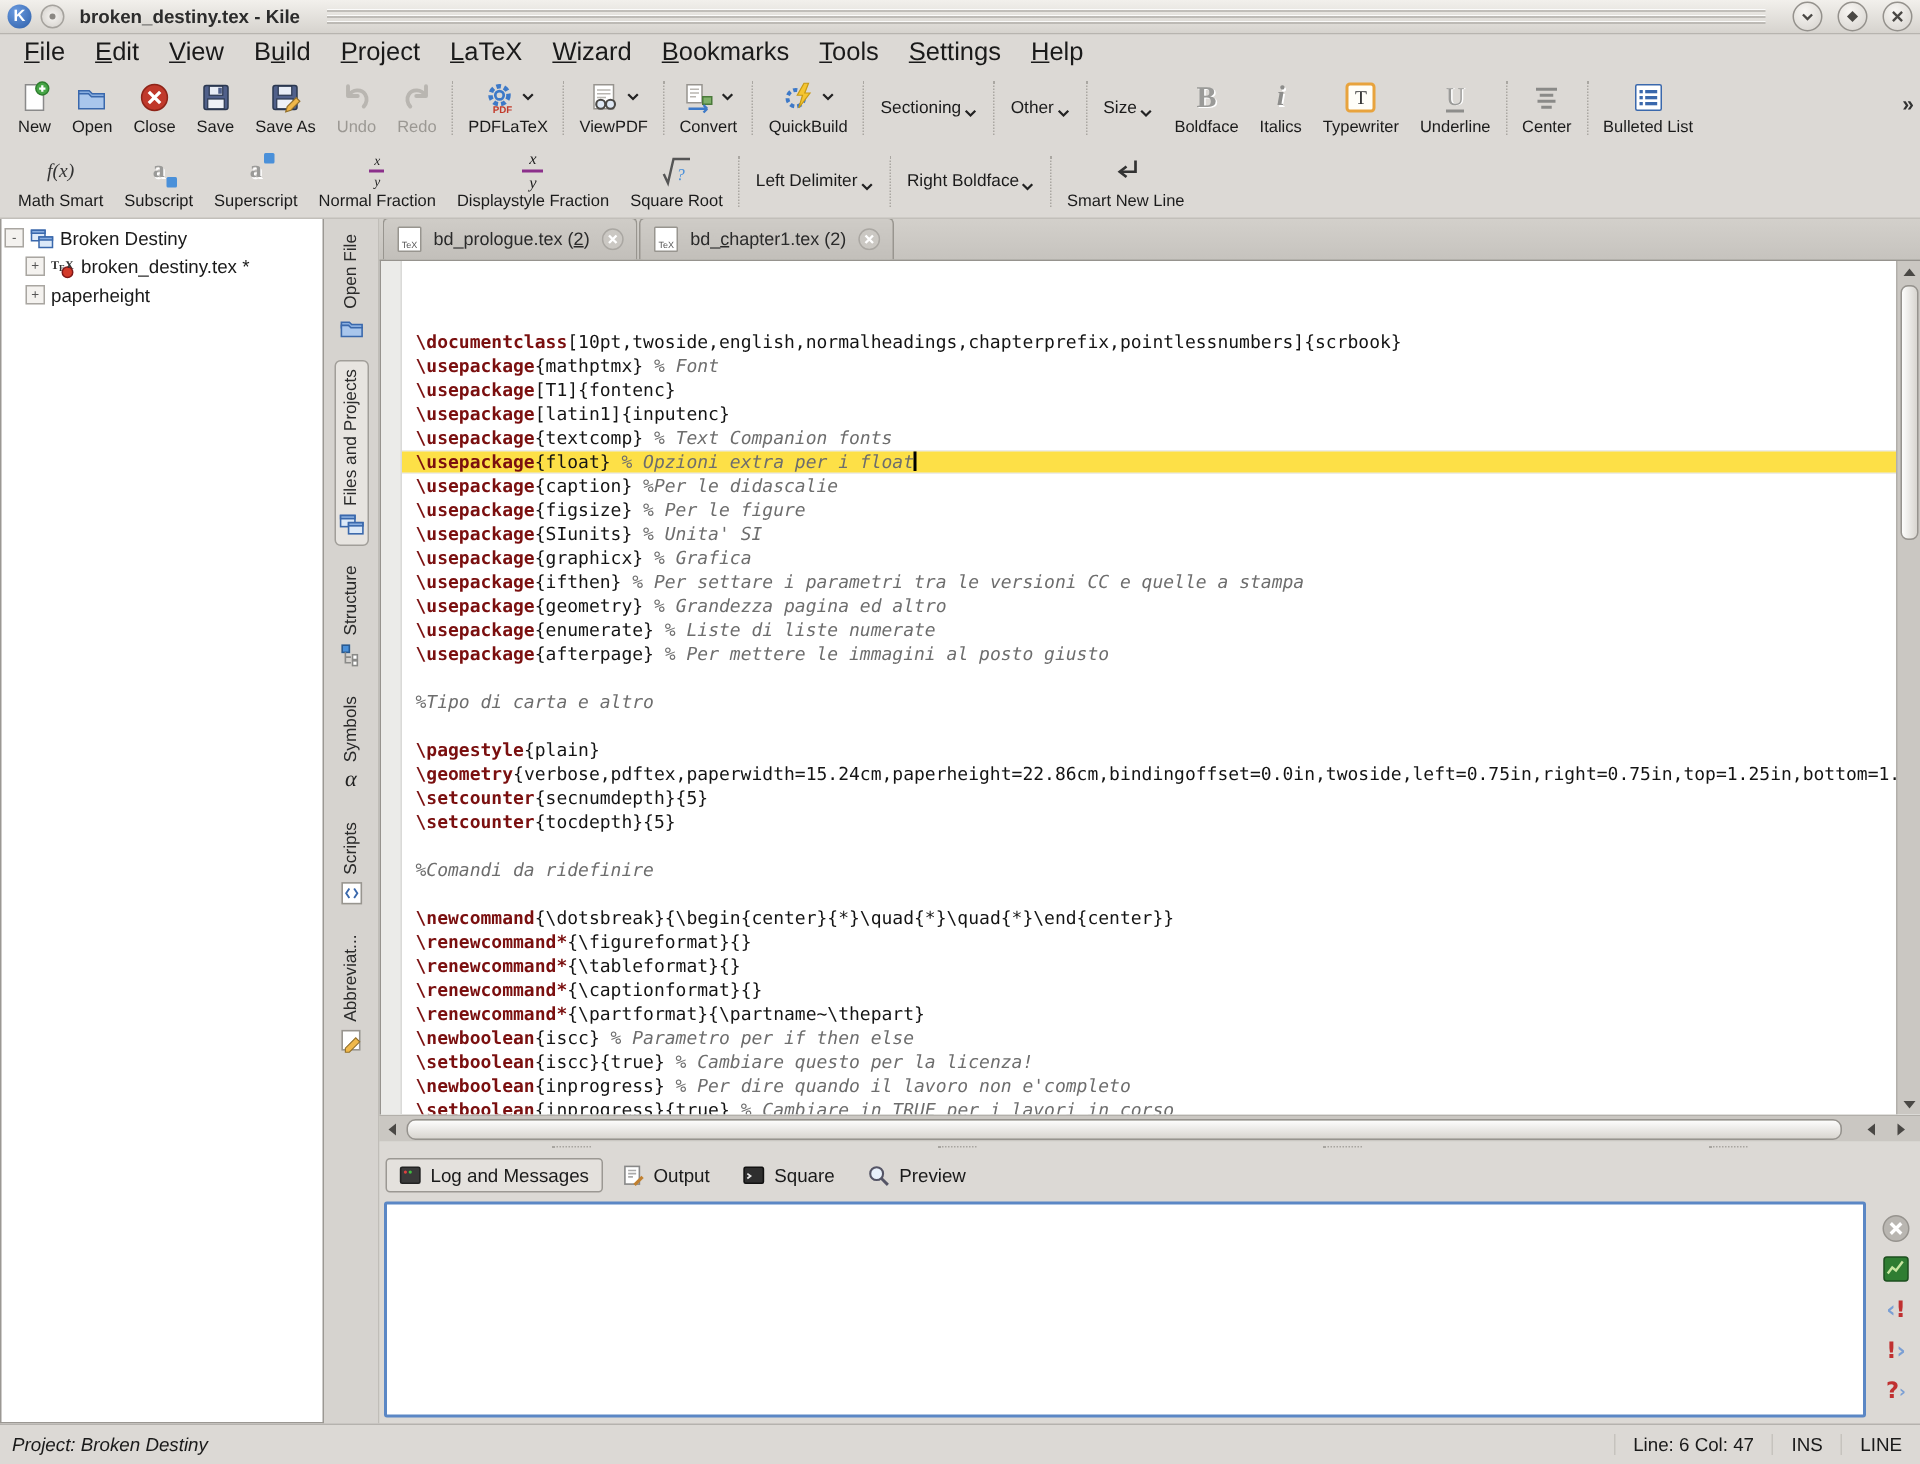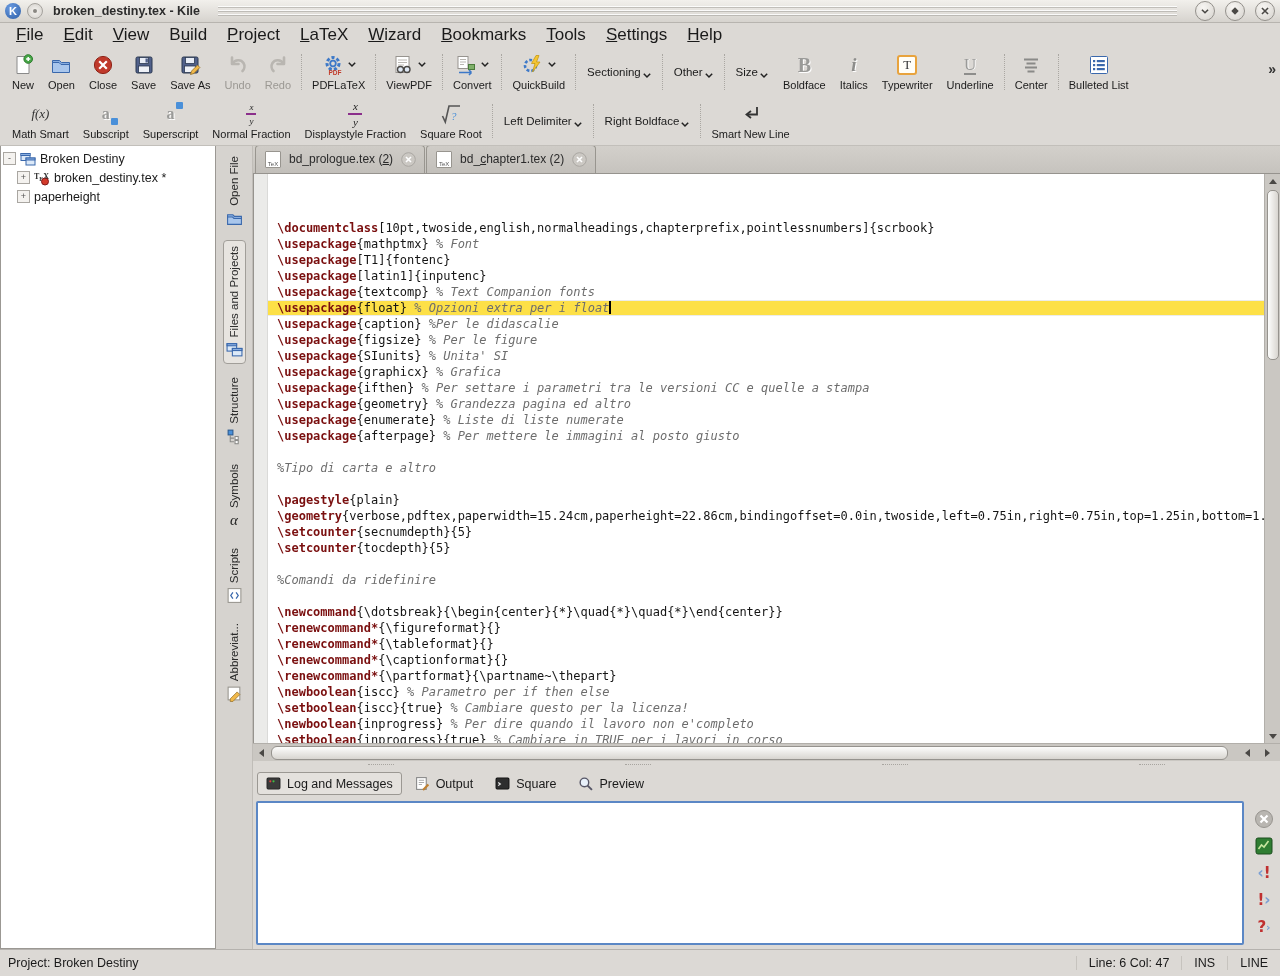--- a/index.html
+++ b/index.html
@@ -134,21 +134,21 @@
   .btab .icon{width:15px;height:15px;}
   .bottom-area{flex:0 0 150px;height:150px;display:flex;background:#dcd9d5;}
   .log-box{flex:1;margin:2px 4px 4px 3px;background:#fff;border:2px solid #5b87c5;border-radius:2px;}
   .action-col{width:32px;flex:0 0 32px;display:flex;flex-direction:column;align-items:center;gap:7px;padding-top:10px;}
   .action-btn{width:20px;height:20px;display:flex;align-items:center;justify-content:center;}
   .action-btn svg{width:20px;height:20px;display:block;}
 
   
   .statusbar{height:26px;flex:0 0 26px;border-top:1px solid #b5b2ae;background:#dcd9d5;
              display:flex;align-items:center;font-size:12.5px;}
-  .sb-left{flex:1;padding:0 8px;white-space:nowrap;}
+  .sb-left{flex:1;padding:0 8px;white-space:nowrap;font-style:italic;}
   .sb-cell{padding:0 12px;white-space:nowrap;border-left:1px solid #c6c3be;}
 </style>
 </head>
 <body>
 
 <div class="window">
 
   <div class="titlebar">
     <span class="kile-logo">K</span>
     <span class="winmenu">

